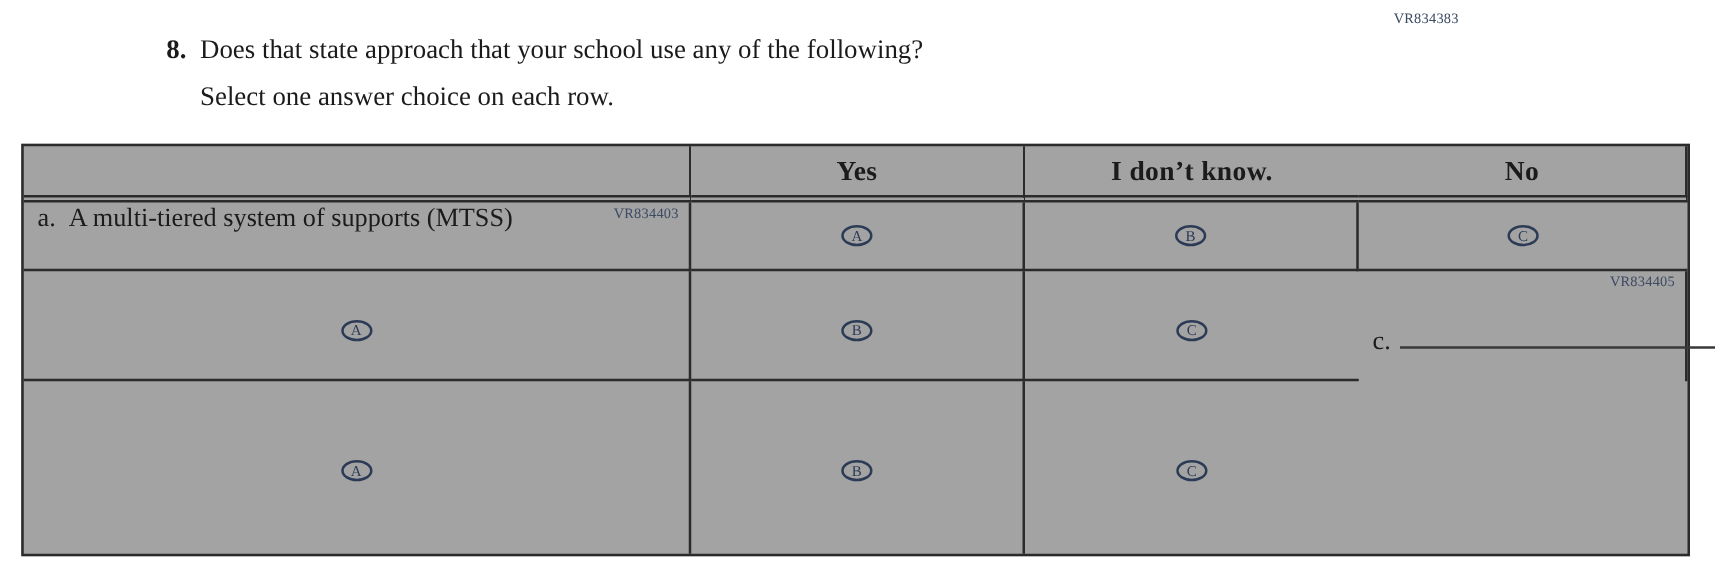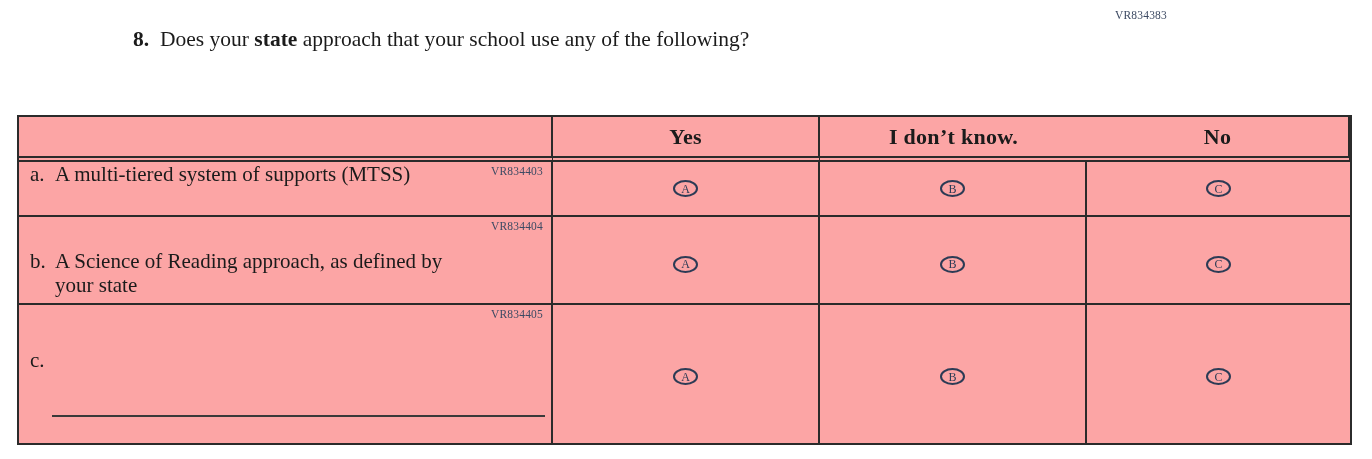--- a/index.html
+++ b/index.html
@@ -36,35 +36,35 @@
     left:133px;
     top:20px;
     display:flex;
     font-size:21.5px;
     line-height:38px;
   }
   .qnum{
     font-weight:bold;
     flex:0 0 27px;
   }
-  .qline b{font-weight:bold;}
+  .qline b{font-weight:normal;}
 
   
   .tbl{
     position:absolute;
     left:17px;
     top:115px;
     width:1335px;
     height:330px;
     box-sizing:border-box;
     border:2px solid var(--border);
     display:grid;
     grid-template-columns:534px 267px 267px 263px;
     grid-template-rows:45px 55px 88px 138px;
-    background:#fca5a5;
+    background:#a3a3a3;
   }
   .cell{
     box-sizing:border-box;
     border-right:2px solid var(--border);
     border-bottom:2px solid var(--border);
   }
   .cell.last{border-right:none;}
   .cell.hdr{
     border-bottom:6px double var(--border);
     display:flex;
@@ -136,21 +136,22 @@
 </head>
 <body>
 
 <div class="page">
 
   <span class="form-code">VR834383</span>
 
   <div class="question">
     <span class="qnum">8.</span>
     <div class="qlines">
-      <div class="qline"><span>Does your </span><b>state</b><span> approach that your school use any of the following?</span></div>
+      <div class="qline"><span>Does that </span><b>state</b><span> approach that your school use any of the following?</span></div>
+      <div class="qline"><span>Select </span><b>one</b><span> answer choice on each row.</span></div>
     </div>
   </div>
 
   <div class="tbl">
 
     <div class="cell hdr">
         <span></span>
       </div>
     <div class="cell hdr">
         <span>Yes</span>
@@ -174,30 +175,20 @@
     <div class="cell opt">
         <span class="bubble">A</span>
       </div>
     <div class="cell opt">
         <span class="bubble">B</span>
       </div>
     <div class="cell opt last">
         <span class="bubble">C</span>
       </div>
 
-    <div class="cell stem row-b">
-      <span class="code">VR834404</span>
-      <div class="stem-inner">
-        <span class="letter">b.</span>
-        <div class="lines">
-          <div>A Science of Reading approach, as defined by</div>
-          <div>your state</div>
-        </div>
-      </div>
-    </div>
     <div class="cell opt rb">
         <span class="bubble">A</span>
       </div>
     <div class="cell opt rb">
         <span class="bubble">B</span>
       </div>
     <div class="cell opt rb last">
         <span class="bubble">C</span>
       </div>
 

